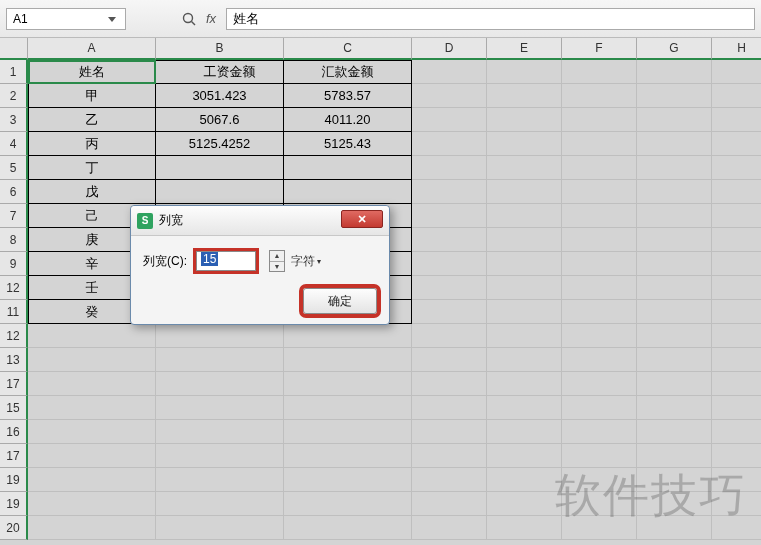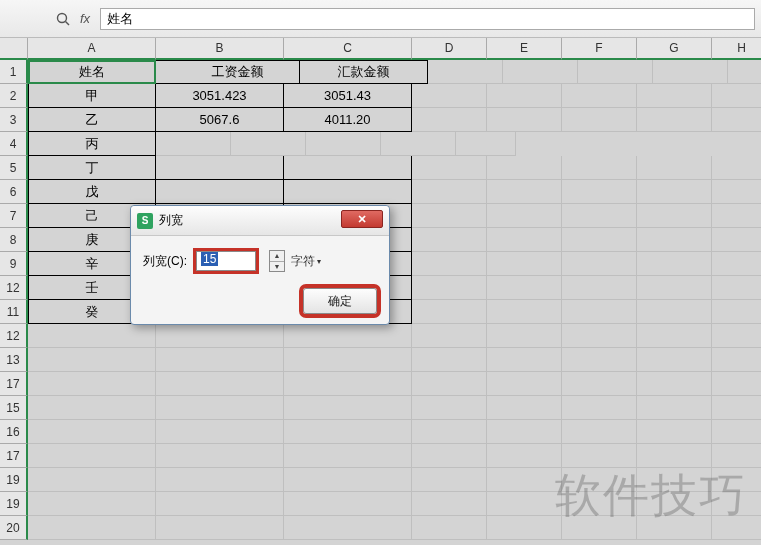--- a/index.html
+++ b/index.html
@@ -228,20 +228,28 @@
     color: rgba(90,90,90,0.35);
     font-family: "Microsoft YaHei","SimHei",sans-serif;
     letter-spacing: 2px;
     pointer-events: none;
   }
 </style>
 </head>
 <body>
 
 <div class="toolbar">
+  <div class="namebox">
+    <span>A1</span>
+    <span class="dd">
+      <svg width="8" height="8" viewBox="0 0 8 8">
+          <path d="M0 2 L8 2 L4 7 Z" fill="#555"></path>
+        </svg>
+    </span>
+  </div>
   <div style="width:40px"></div>
   <div class="zoom-icon">
     <svg width="14" height="14" viewBox="0 0 14 14">
         <circle cx="6" cy="6" r="4.5" fill="none" stroke="#555" stroke-width="1.4"></circle>
         <line x1="9.5" y1="9.5" x2="13" y2="13" stroke="#555" stroke-width="1.4"></line>
       </svg>
   </div>
   <div class="fx-label">fx</div>
   <div class="formula-bar">
     <span>姓名</span>
@@ -278,50 +286,52 @@
       <div class="rowhead">15</div>
       <div class="rowhead">16</div>
       <div class="rowhead">17</div>
       <div class="rowhead">19</div>
       <div class="rowhead">19</div>
       <div class="rowhead">20</div>
     </div>
   <div class="grid" id="grid">
       <div class="row">
         <div class="cell black-border black-top black-left" style="width: 128px;">姓名</div>
-        <div class="cell black-border black-top" style="width: 144px; padding-left: 20px;">工资金额</div>
+        <div class="cell black-border black-top" style="width: 128px; padding-left: 20px;">工资金额</div>
         <div class="cell black-border black-top" style="width: 128px;">汇款金额</div>
         <div class="cell" style="width: 75px;"></div>
         <div class="cell" style="width: 75px;"></div>
         <div class="cell" style="width: 75px;"></div>
         <div class="cell" style="width: 75px;"></div>
         <div class="cell" style="width: 60px;"></div>
       </div>
       <div class="row">
         <div class="cell black-border black-left" style="width: 128px;">甲</div>
         <div class="cell black-border" style="width: 128px;">3051.423</div>
-        <div class="cell black-border" style="width: 128px;">3051.43</div>
+        <div class="cell black-border" style="width: 128px;">5783.57</div>
         <div class="cell" style="width: 75px;"></div>
         <div class="cell" style="width: 75px;"></div>
         <div class="cell" style="width: 75px;"></div>
         <div class="cell" style="width: 75px;"></div>
         <div class="cell" style="width: 60px;"></div>
       </div>
       <div class="row">
         <div class="cell black-border black-left" style="width: 128px;">乙</div>
         <div class="cell black-border" style="width: 128px;">5067.6</div>
         <div class="cell black-border" style="width: 128px;">4011.20</div>
         <div class="cell" style="width: 75px;"></div>
         <div class="cell" style="width: 75px;"></div>
         <div class="cell" style="width: 75px;"></div>
         <div class="cell" style="width: 75px;"></div>
         <div class="cell" style="width: 60px;"></div>
       </div>
       <div class="row">
         <div class="cell black-border black-left" style="width: 128px;">丙</div>
+        <div class="cell black-border" style="width: 128px;">5125.4252</div>
+        <div class="cell black-border" style="width: 128px;">5125.43</div>
         <div class="cell" style="width: 75px;"></div>
         <div class="cell" style="width: 75px;"></div>
         <div class="cell" style="width: 75px;"></div>
         <div class="cell" style="width: 75px;"></div>
         <div class="cell" style="width: 60px;"></div>
       </div>
       <div class="row">
         <div class="cell black-border black-left" style="width: 128px;">丁</div>
         <div class="cell black-border" style="width: 128px;"></div>
         <div class="cell black-border" style="width: 128px;"></div>

